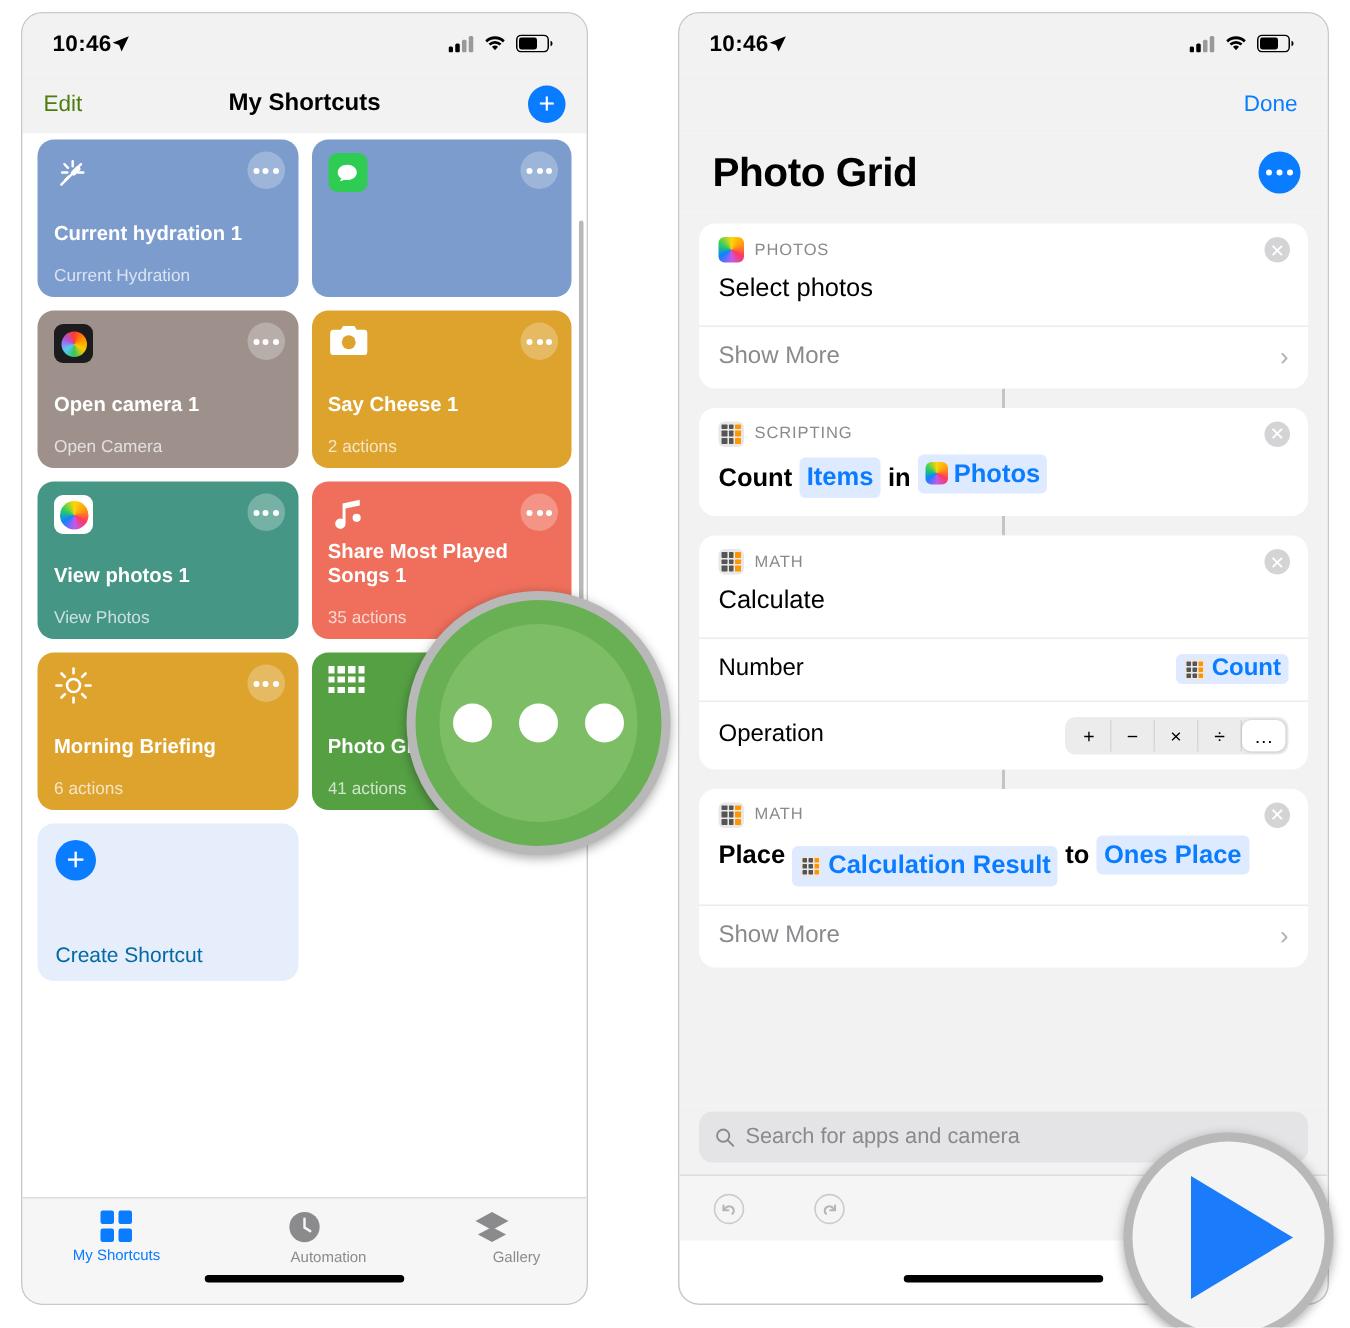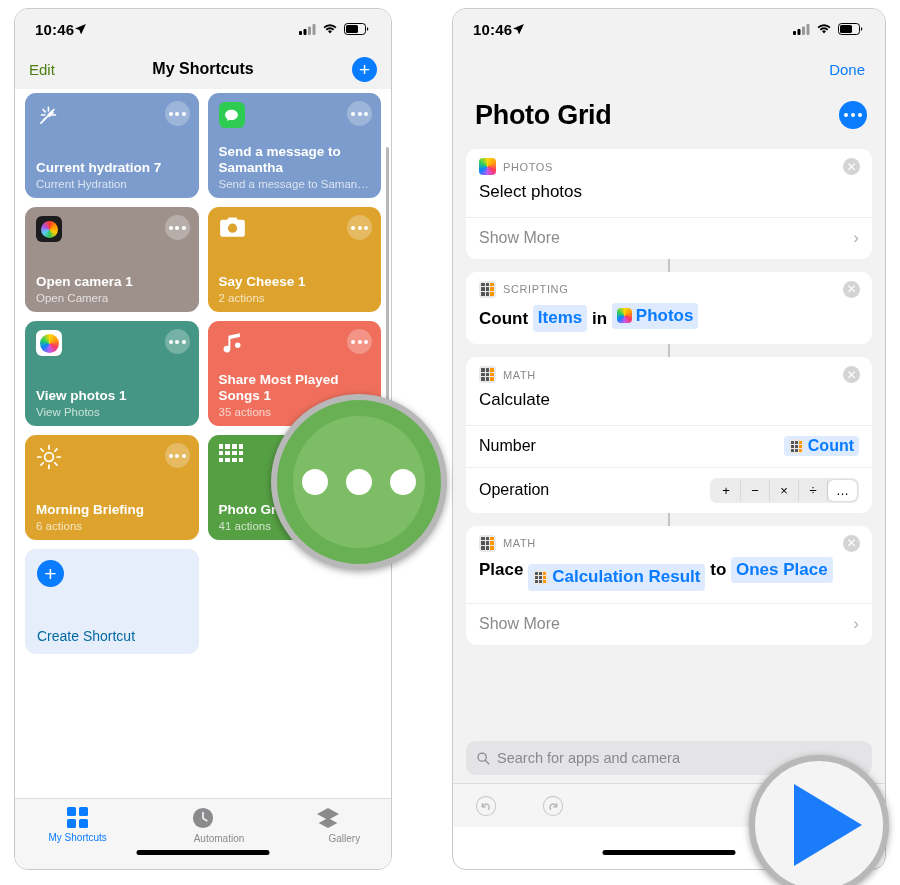--- a/index.html
+++ b/index.html
@@ -78,21 +78,21 @@
     color: #fff;
     overflow: hidden;
   }
   .tile-top { height: 34px; }
   .tile-body { margin-top: auto; }
   .tile-title {
     font-size: 13.5px; font-weight: bold; line-height: 1.18;
     color: #fff;
   }
   .tile-sub {
-    font-size: 11.5px; margin-top: 2px;
+    font-size: 11.5px; margin-top: 14px;
     color: rgba(255,255,255,.72);
     white-space: nowrap; overflow: hidden;
   }
   .tile-dots {
     position: absolute; top: 8px; right: 9px;
     width: 25px; height: 25px; border-radius: 50%;
     background: rgba(255,255,255,.26);
     display: flex; align-items: center; justify-content: center; gap: 2.5px;
   }
   .tile-dots i {
@@ -357,42 +357,38 @@
             </g>
             <rect x="11.8" y="7.6" width="3.2" height="6.6" rx="1.2" transform="rotate(45 13.4 10.9)" fill="#fff"></rect>
           </svg>
         </div>
         <div class="tile-dots">
             <i></i>
             <i></i>
             <i></i>
           </div>
         <div class="tile-body">
-          <div class="tile-title">Current hydration 7</div>
+          <div class="tile-title">Current hydration 1</div>
           <div class="tile-sub">Current Hydration</div>
         </div>
       </div>
 
       <div class="tile" style="background:#7c9ccd">
         <div class="tile-top">
           <div style="width:26px;height:26px;border-radius:6px;background:#2ecc52;display:flex;align-items:center;justify-content:center">
             <svg width="17" height="17" viewBox="0 0 24 24">
                 <path d="M12 4C7 4 3 7.2 3 11.2c0 2.3 1.3 4.3 3.4 5.6-.2 1-.8 2-1.4 2.7 1.4-.2 2.9-.8 3.9-1.5 1 .3 2 .4 3.1.4 5 0 9-3.2 9-7.2S17 4 12 4z" fill="#fff"></path>
               </svg>
           </div>
         </div>
         <div class="tile-dots">
             <i></i>
             <i></i>
             <i></i>
           </div>
-        <div class="tile-body">
-          <div class="tile-title">Send a message to Samantha</div>
-          <div class="tile-sub">Send a message to Saman…</div>
-        </div>
       </div>
 
       <div class="tile" style="background:#9e918c">
         <div class="tile-top">
           <div style="width:26px;height:26px;border-radius:6px;background:#1c1c1e;display:flex;align-items:center;justify-content:center">
             <div style="width:17px;height:17px;border-radius:50%;background:conic-gradient(#ff3b30,#ff9500,#ffcc00,#34c759,#5ac8fa,#af52de,#ff3b30)"></div>
           </div>
         </div>
         <div class="tile-dots">
             <i></i>

